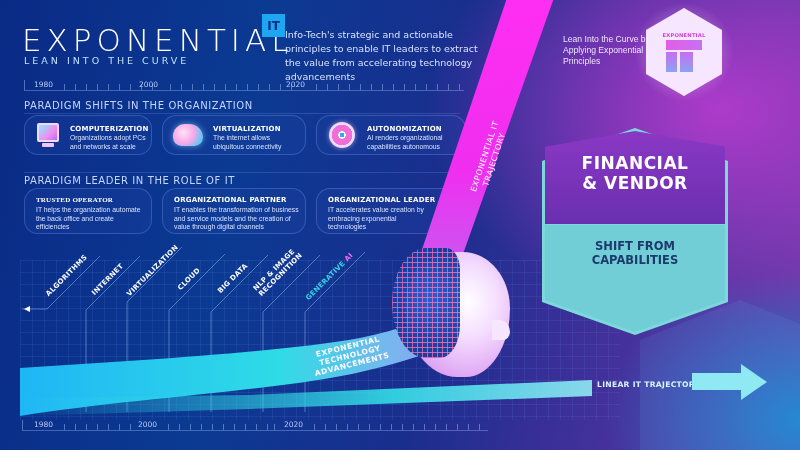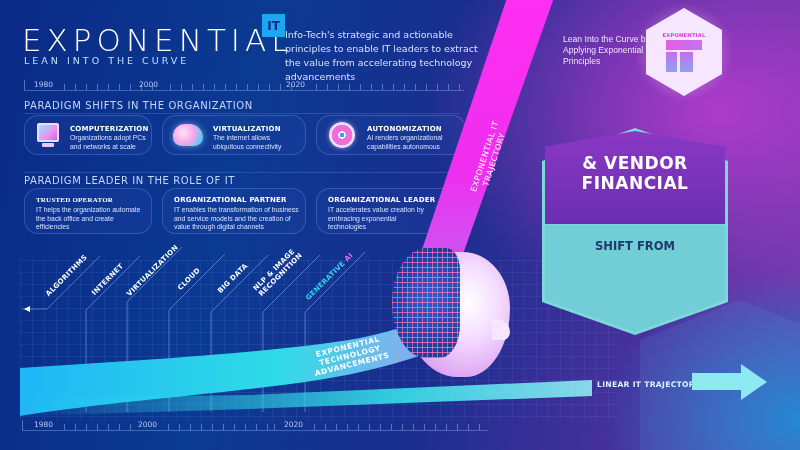--- a/index.html
+++ b/index.html
@@ -444,18 +444,19 @@
 <div class="hex-logo"></div>
 <div class="hex-logo-word">EXPONENTIAL</div>
 <div class="hex-logo-t-top"></div>
 <div class="hex-logo-i"></div>
 <div class="hex-logo-t-stem"></div>
 
 <div class="big-hex-outline"></div>
 <div class="big-hex-top"></div>
 <div class="big-hex-bottom"></div>
 <div class="hex-title">
+  <div>FINANCIAL</div>
   <div>&amp; VENDOR</div>
-  <div>FINANCIAL</div>
 </div>
 <div class="hex-subtitle">
   <div>SHIFT FROM</div>
+  <div>CAPABILITIES</div>
 </div>
 
 </body></html>

